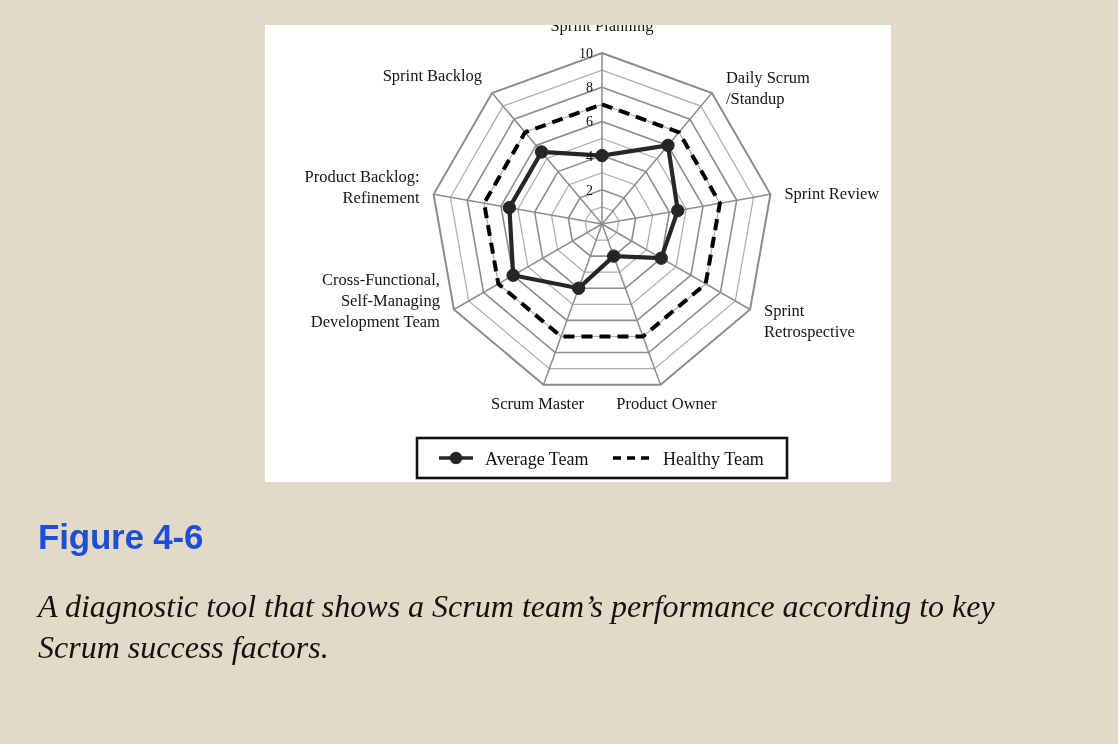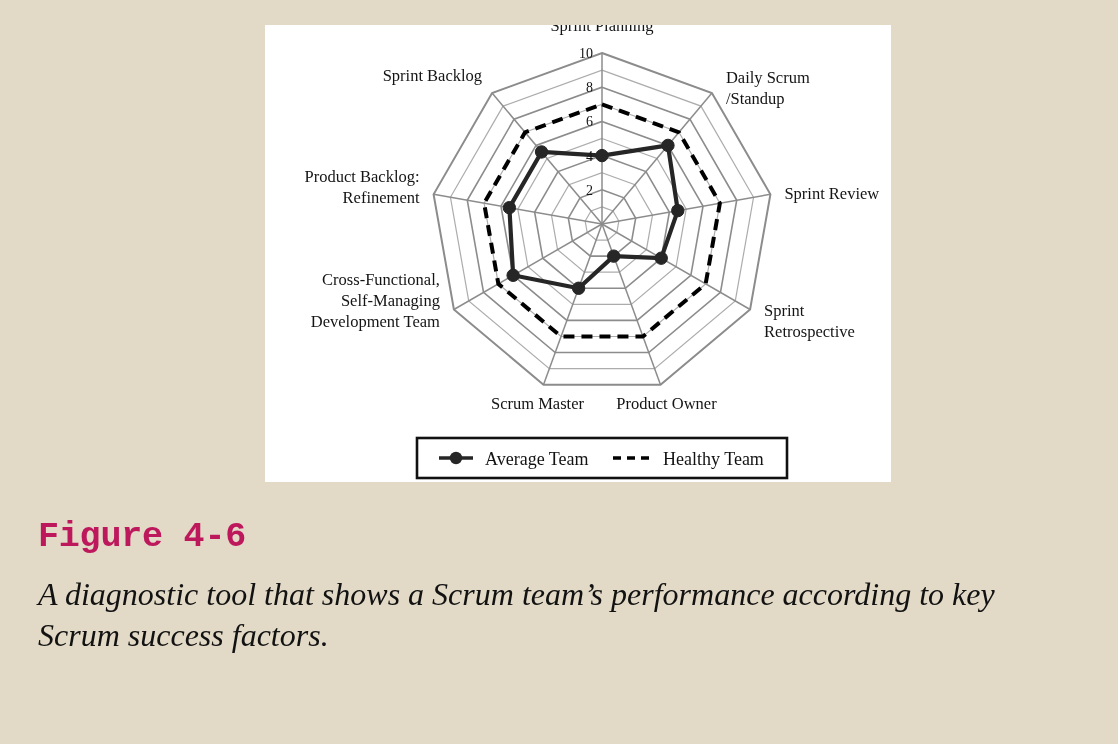--- a/index.html
+++ b/index.html
@@ -39,29 +39,29 @@
   }
 
   
   #caption-block {
     position: absolute;
     left: 38px;
     top: 516px;
     width: 1050px;
   }
   #figure-number {
-    font-family: Liberation Mono, monospace;
+    font-family: Liberation Sans, sans-serif;
     font-weight: bold;
     font-size: 35px;
     line-height: 42px;
-    color: #be185d;
+    color: #1d4ed8;
     letter-spacing: -0.2px;
   }
   #figure-caption {
-    margin-top: 16px;
+    margin-top: 28px;
     font-family: "Liberation Serif", "DejaVu Serif", serif;
     font-style: italic;
     font-size: 32px;
     line-height: 1.28;
     color: #121212;
     max-width: 1020px;
   }
 
   
   .axis-label {

